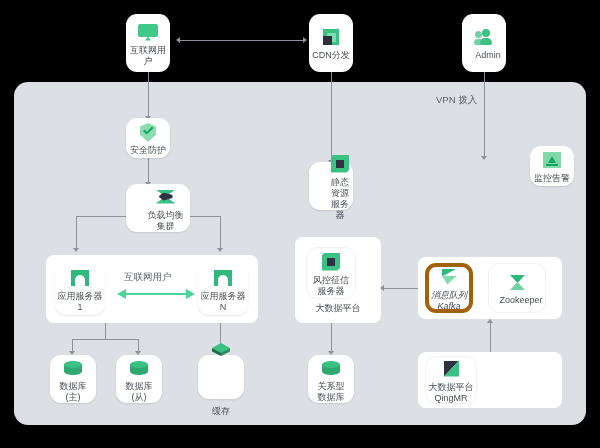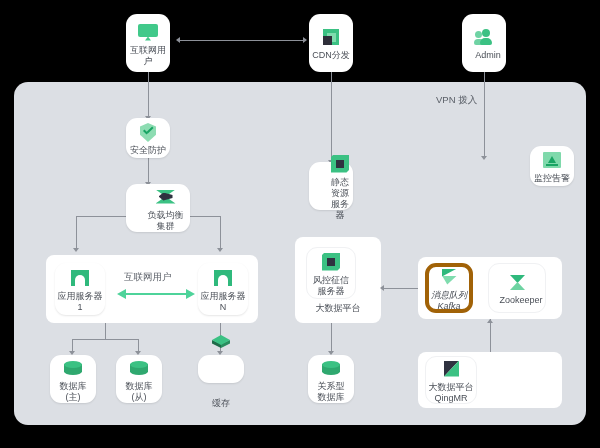--- a/index.html
+++ b/index.html
@@ -454,21 +454,21 @@
   <div class="node" style="left:116px; top:355px; width:46px; height:48px;">
     <span class="ico ico-db">
       <span class="body"></span>
         <span class="bot"></span>
         <span class="top"></span>
     </span>
     <span class="label">数据库
 (从)</span>
   </div>
 
-  <div class="node" style="left:198px; top:355px; width:46px; height:28px;gap:44px;">
+  <div class="node" style="left:198px; top:355px; width:46px; height:44px;gap:44px;">
     <span class="ico ico-cache">
       <span class="cube-l"></span>
         <span class="cube-r"></span>
         <span class="cube-t"></span>
     </span>
     <span class="label">缓存</span>
   </div>
 
   <div class="node" style="left:306px; top:247px; width:50px; height:52px; box-shadow:none; border:1px solid #f0f1f3;">
     <span class="ico ico-static">

